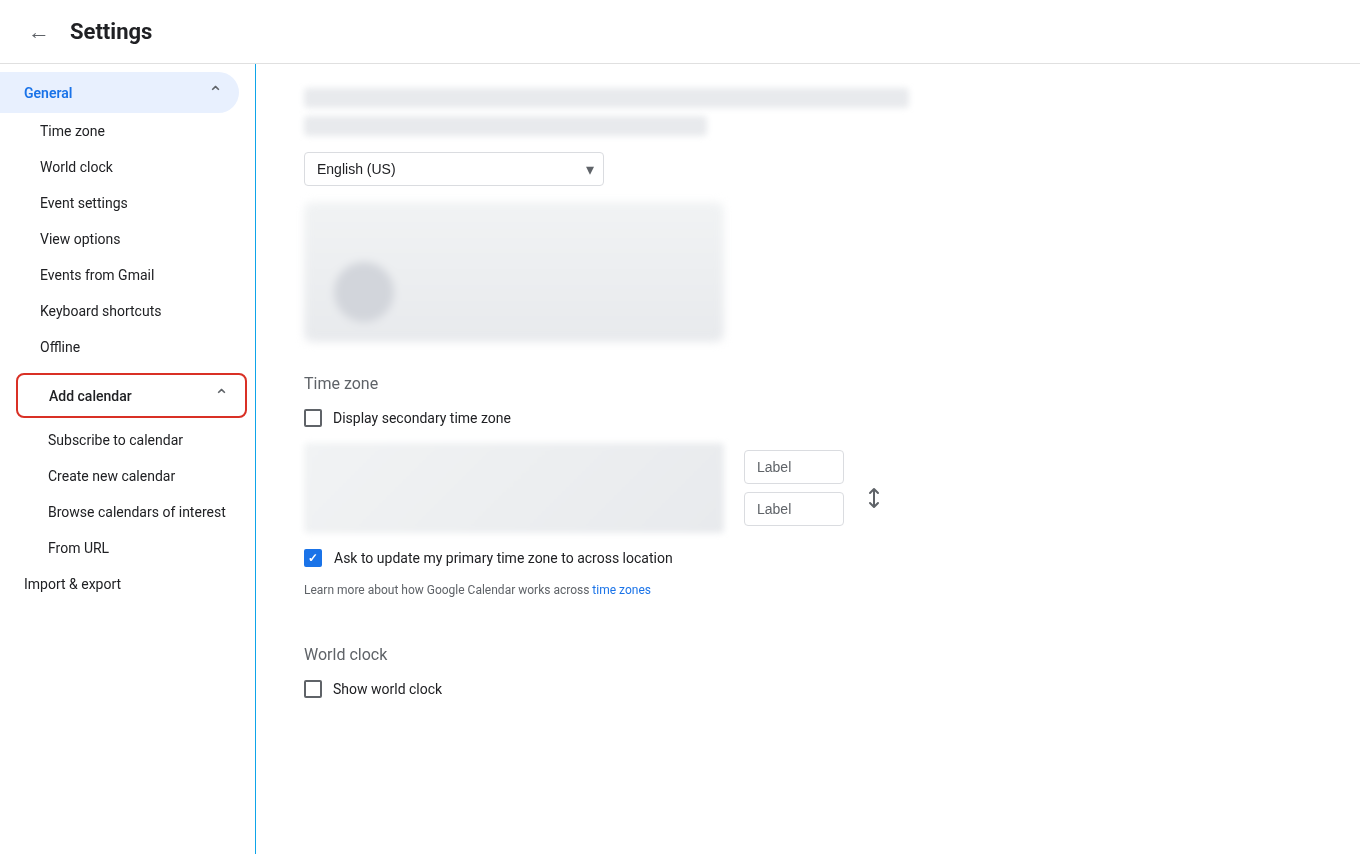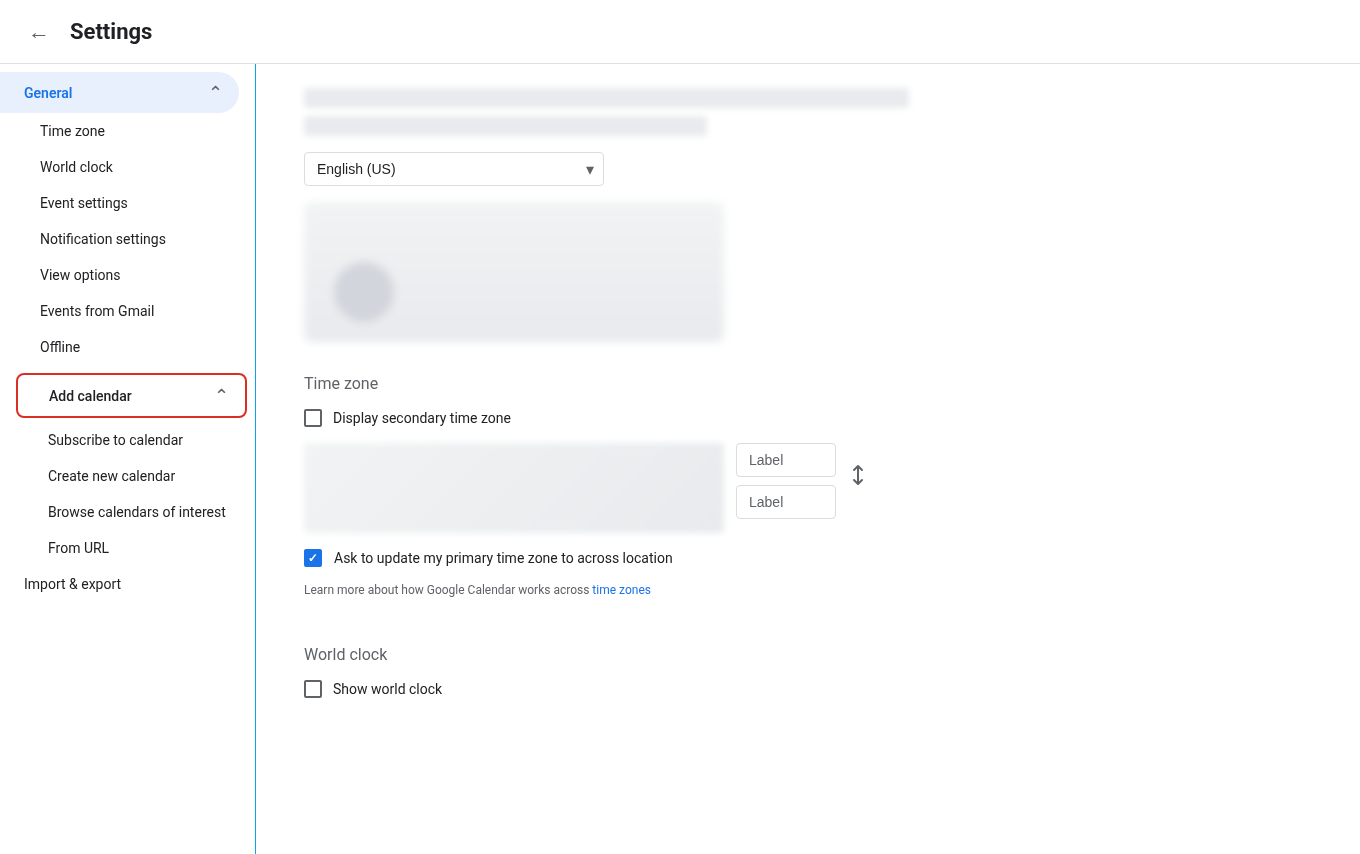--- a/index.html
+++ b/index.html
@@ -246,22 +246,22 @@
       font-size: 12px;
       font-weight: bold;
     }
     .checkbox-label {
       font-size: 14px;
       color: #202124;
     }
 
     .timezone-inputs {
       display: flex;
-      align-items: flex-start;
-      gap: 12px;
+      align-items: center;
+      gap: 20px;
       margin: 16px 0;
     }
     .timezone-select-area {
       flex: 1;
       max-width: 420px;
     }
     .timezone-blurred {
       height: 90px;
       background: linear-gradient(135deg, #f1f3f4, #e8eaed);
       border-radius: 4px;
@@ -345,27 +345,27 @@
       <div class="sidebar-item">
         <span>Time zone</span>
       </div>
       <div class="sidebar-item">
         <span>World clock</span>
       </div>
       <div class="sidebar-item">
         <span>Event settings</span>
       </div>
       <div class="sidebar-item">
-        <span>Notification settings</span>
-      </div>
-      <div class="sidebar-item">
         <span>View options</span>
       </div>
       <div class="sidebar-item">
         <span>Events from Gmail</span>
+      </div>
+      <div class="sidebar-item">
+        <span>Keyboard shortcuts</span>
       </div>
       <div class="sidebar-item">
         <span>Offline</span>
       </div>
     </div>
 
     <div class="sidebar-section-group-header" style="margin-top: 8px; padding-left: 31px;">
       <span class="label">Add calendar</span>
       <span class="chevron">⌃</span>
     </div>

